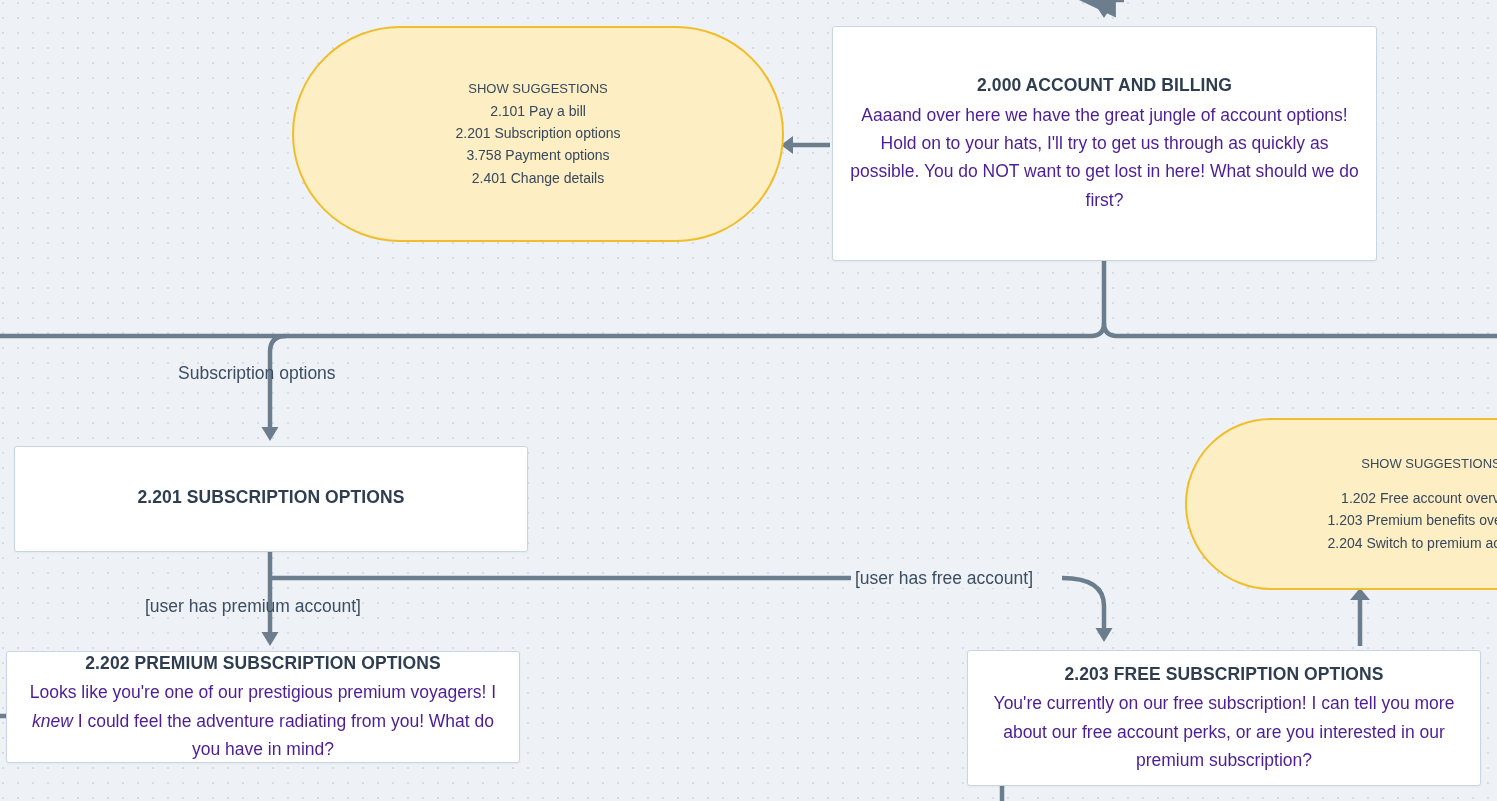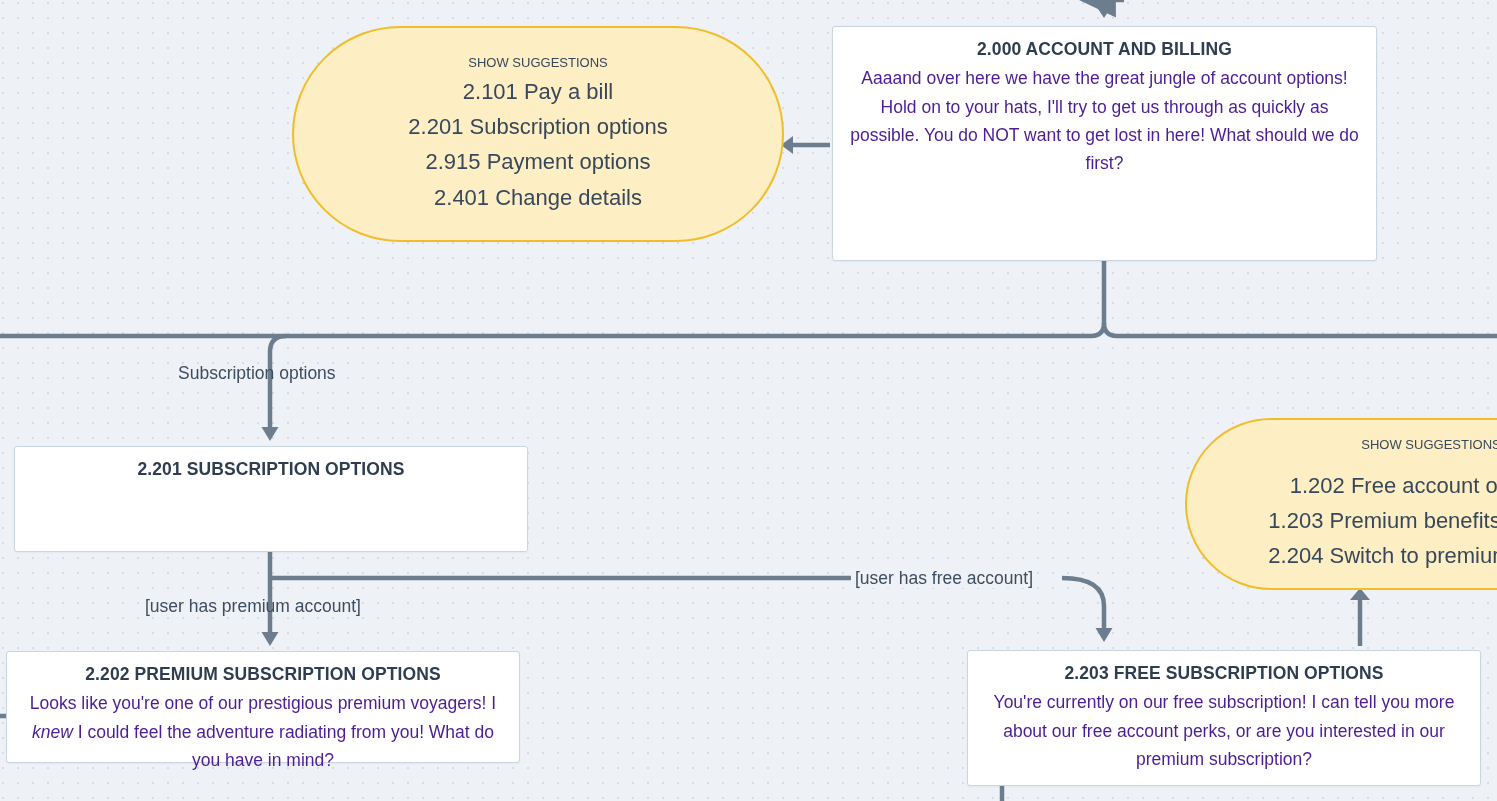--- a/index.html
+++ b/index.html
@@ -35,21 +35,21 @@
     position: absolute;
     box-sizing: border-box;
     background: #ffffff;
     border: 1px solid #c9d5e0;
     border-radius: 3px;
     padding: 10px 16px;
     text-align: center;
     color: #2e3d4f;
     display: flex;
     flex-direction: column;
-    justify-content: flex-start;
+    justify-content: center;
     box-shadow: 0 1px 2px rgba(40,60,85,0.05);
   }
   .node .title {
     font-weight: bold;
     font-size: 17.5px;
     letter-spacing: 0.1px;
     line-height: 1.45;
     margin-bottom: 2px;
     color: #2e3d4f;
   }
@@ -78,21 +78,21 @@
     text-align: center;
     padding: 12px 22px;
   }
   .bubble .bhead {
     font-size: 13px;
     line-height: 1.6;
     color: #37485c;
     white-space: nowrap;
   }
   .bubble .bline {
-    font-size: 22px;
+    font-size: 14px;
     line-height: 1.6;
     color: #37485c;
     white-space: nowrap;
   }
   .bubble .bspacer { height: 12px; }
 
   
   .edge-label {
     position: absolute;
     font-size: 17.5px;
@@ -169,21 +169,21 @@
 
   <div class="node" style="left:967px; top:650px; width:514px; height:136px;">
     <div class="title">2.203 FREE SUBSCRIPTION OPTIONS</div>
     <div class="body">You're currently on our free subscription! I can tell you more about our free account perks, or are you interested in our premium subscription?</div>
   </div>
 
   <div class="bubble" style="left:292px; top:26px; width:492px; height:216px;">
     <div class="bhead">SHOW SUGGESTIONS</div>
     <div class="bline">2.101 Pay a bill</div>
     <div class="bline">2.201 Subscription options</div>
-    <div class="bline">2.915 Payment options</div>
+    <div class="bline">3.758 Payment options</div>
     <div class="bline">2.401 Change details</div>
   </div>
 
   <div class="bubble" style="left:1185px; top:418px; width:492px; height:172px;">
     <div class="bhead">SHOW SUGGESTIONS</div>
     <div class="bspacer"></div>
     <div class="bline">1.202 Free account overview</div>
     <div class="bline">1.203 Premium benefits overview</div>
     <div class="bline">2.204 Switch to premium account</div>
   </div>

